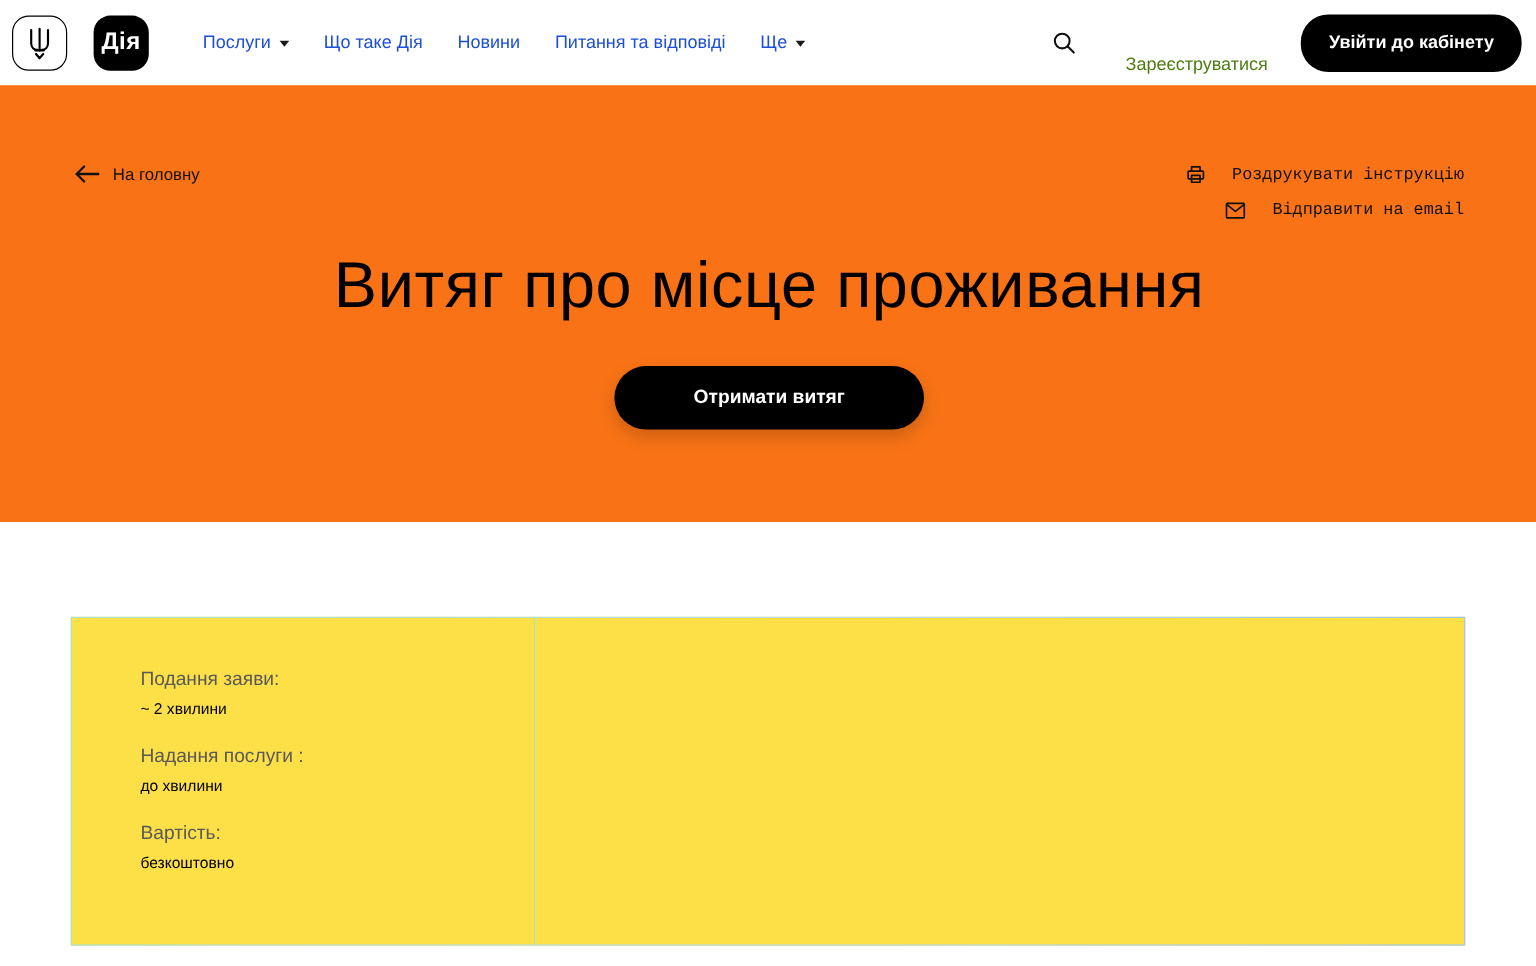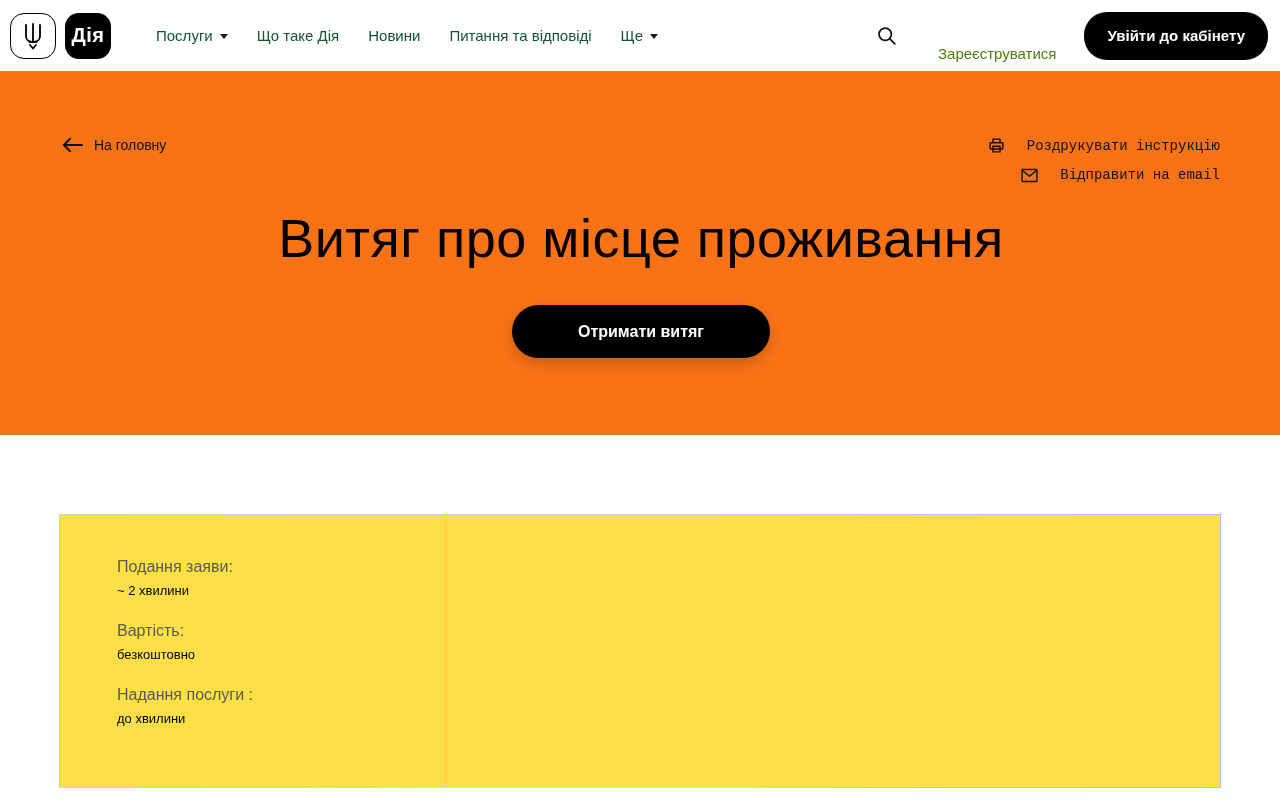--- a/index.html
+++ b/index.html
@@ -14,32 +14,32 @@
   .page { width: 1280px; height: 805px; overflow: hidden; background: #ffffff; }
 
   
   .header {
     height: 71px;
     background: #ffffff;
     display: flex;
     align-items: center;
     padding: 0 12px 0 10px;
   }
-  .logo-group { display: flex; align-items: flex-end; gap: 9px; }
+  .logo-group { display: flex; align-items: flex-end; gap: 22px; }
   .logo-box {
     width: 46px; height: 46px;
     border-radius: 14px;
     display: flex; align-items: center; justify-content: center;
     cursor: pointer;
   }
   .logo-box.trident { background: #ffffff; border: 1.5px solid #000000; }
   .logo-box.diia { background: #000000; color: #ffffff; font-size: 20px; font-weight: 700; letter-spacing: 0.5px; }
   .nav { display: flex; align-items: center; gap: 29px; margin-left: 45px; }
   .nav-item {
-    font-size: 15px; color: #14532d; text-decoration: none;
+    font-size: 15px; color: #1d4ed8; text-decoration: none;
     display: flex; align-items: center; gap: 7px; cursor: pointer; white-space: nowrap;
   }
   .caret {
     width: 0; height: 0; display: inline-block;
     border-left: 4.5px solid transparent;
     border-right: 4.5px solid transparent;
     border-top: 5px solid #1a1a1a;
     margin-top: 2px;
   }
   .header-right { margin-left: auto; display: flex; align-items: center; }
@@ -221,26 +221,26 @@
 
   <main class="card-section">
     <div class="info-card">
 
       <div class="card-col-facts">
         <div class="fact">
           <div class="fact-label">Подання заяви:</div>
           <div class="fact-value">~ 2 хвилини</div>
         </div>
         <div class="fact">
+          <div class="fact-label">Надання послуги :</div>
+          <div class="fact-value">до хвилини</div>
+        </div>
+        <div class="fact">
           <div class="fact-label">Вартість:</div>
           <div class="fact-value">безкоштовно</div>
         </div>
-        <div class="fact">
-          <div class="fact-label">Надання послуги :</div>
-          <div class="fact-value">до хвилини</div>
-        </div>
       </div>
 
 
     </div>
   </main>
 
 </div>
 
 </body></html>

